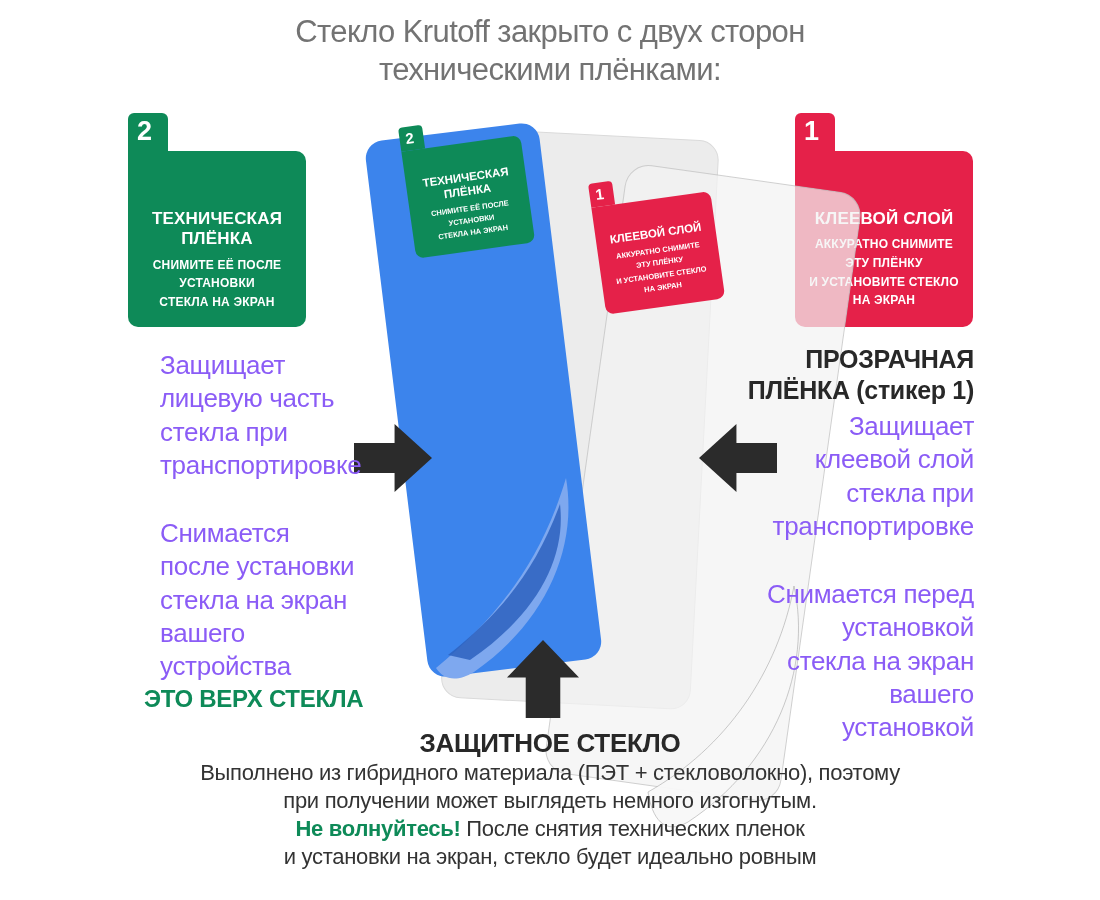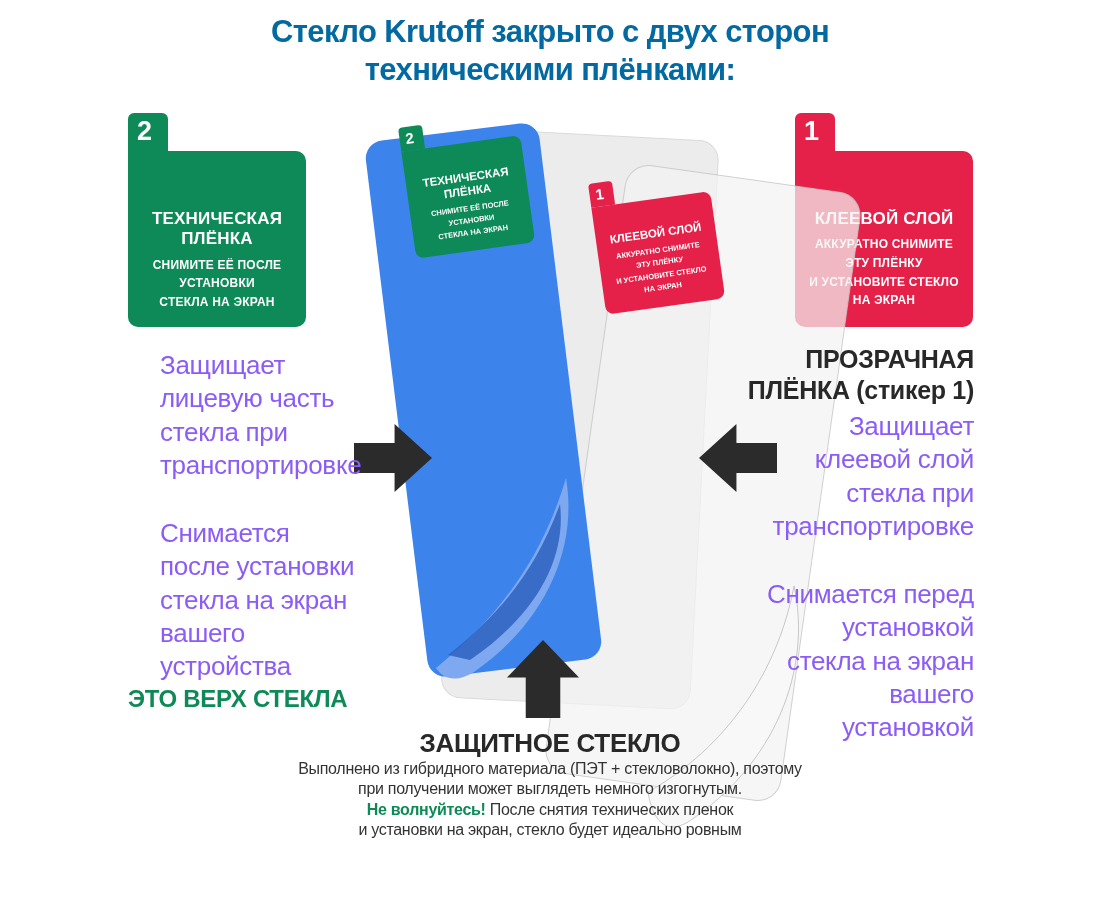--- a/index.html
+++ b/index.html
@@ -3,21 +3,21 @@
 <meta charset="utf-8">
 <style>
   html,body{margin:0;padding:0;background:#fff;}
   .canvas{
     position:relative;width:1100px;height:900px;background:#ffffff;overflow:hidden;
     font-family:"Liberation Sans",sans-serif;color:#2d2d2d;
   }
   
   .title{
     position:absolute;top:13px;left:0;width:100%;text-align:center;
-    font-weight:bold;font-size:31px;line-height:1.24;letter-spacing:-0.6px;color:#0369a1;
+    font-weight:normal;font-size:31px;line-height:1.24;letter-spacing:-0.6px;color:#737373;
   }
   
   .sticker-lg{position:absolute;}
   #sticker-left{left:128px;top:113px;}
   #sticker-right{left:795px;top:113px;}
   .sticker-lg .tab{
     width:40px;height:38px;border-radius:6px 6px 0 0;color:#fff;font-weight:bold;
     font-size:27px;line-height:36px;padding-left:9px;box-sizing:border-box;
   }
   .sticker-lg .stbody{
@@ -65,27 +65,27 @@
     clip-path:polygon(100% 28%,48% 28%,48% 0,0 50%,48% 100%,48% 72%,100% 72%);}
   #arrow-up{left:507px;top:640px;width:72px;height:78px;
     clip-path:polygon(50% 0,100% 48%,74% 48%,74% 100%,26% 100%,26% 48%,0 48%);}
   
   .textblock{position:absolute;top:344px;}
   #text-left{left:128px;width:238px;text-align:left;}
   #text-right{right:126px;width:240px;text-align:right;}
   .block-head{font-size:25px;font-weight:bold;color:#282828;line-height:1.22;letter-spacing:-0.3px;}
   .block-body{font-size:26px;color:#8b5cf6;line-height:1.28;margin-top:5px;letter-spacing:-0.3px;margin-left:32px;}
   .block-body.second{margin-top:35px;}
-  .block-foot{font-size:24px;font-weight:bold;line-height:1.3;letter-spacing:-0.3px;}
+  .block-foot{font-size:24px;font-weight:bold;line-height:1.3;letter-spacing:-0.3px;margin-left:16px;}
   .green-text{color:var(--green);}
   .red-text{color:var(--red);}
   
   #bottom{position:absolute;left:0;top:728px;width:100%;text-align:center;}
   #bottom .bhead{font-size:26px;font-weight:bold;color:#282828;letter-spacing:-0.3px;}
-  #bottom .bline{font-size:16px;color:#333;line-height:1.27;letter-spacing:-0.3px;}
+  #bottom .bline{font-size:22px;color:#333;line-height:1.27;letter-spacing:-0.3px;}
 </style>
 </head>
 <body>
 
 <div class="canvas">
 
   <div class="title">
     <div>Стекло Krutoff закрыто с двух сторон</div>
     <div>техническими плёнками:</div>
   </div>

